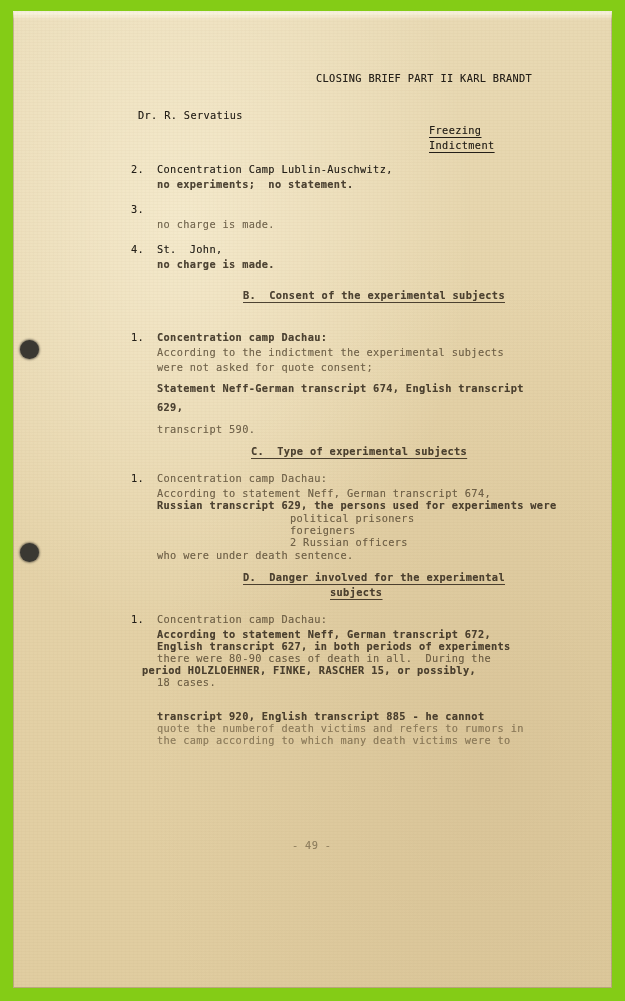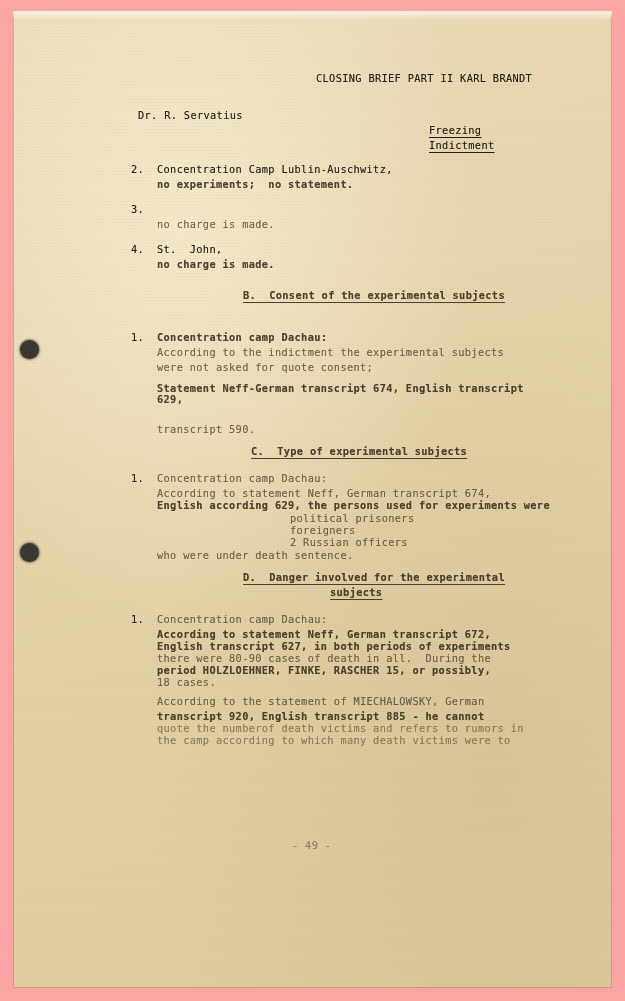--- a/index.html
+++ b/index.html
@@ -13,21 +13,21 @@
     height: 1001px;
     overflow: hidden;
     font-family: "DejaVu Sans Mono", "Liberation Mono", monospace;
   }
 
   
   #scan-frame {
     position: relative;
     width: 625px;
     height: 1001px;
-    background: #fca5a5;
+    background: #84cc16;
   }
 
   
   #paper {
     position: absolute;
     left: 13px;
     top: 11px;
     width: 599px;
     height: 977px;
     background: #e6d4ac;
@@ -140,48 +140,47 @@
     <div class="line ink-med" style="left:157px; top:257px;">no charge is made.</div>
 
     <div class="line ink-med u" style="left:243px; top:288px;">B.  Consent of the experimental subjects</div>
 
     <div class="line ink-strong" style="left:131px; top:330px;">1.</div>
     <div class="line ink-med" style="left:157px; top:330px;">Concentration camp Dachau:</div>
     <div class="line ink-faint" style="left:157px; top:345px;">According to the indictment the experimental subjects</div>
     <div class="line ink-faint" style="left:157px; top:360px;">were not asked for quote consent;</div>
 
     <div class="line ink-med" style="left:157px; top:381px;">Statement Neff-German transcript 674, English transcript</div>
-    <div class="line ink-med" style="left:157px; top:392px;text-align:right;">629,</div>
+    <div class="line ink-med" style="left:157px; top:400px;text-align:right;">629,</div>
     <div class="line ink-faint" style="left:157px; top:422px;">transcript 590.</div>
 
     <div class="line ink-med u" style="left:251px; top:444px;">C.  Type of experimental subjects</div>
 
     <div class="line ink-strong" style="left:131px; top:471px;">1.</div>
     <div class="line ink-faint" style="left:157px; top:471px;">Concentration camp Dachau:</div>
     <div class="line ink-faint" style="left:157px; top:486px;">According to statement Neff, German transcript 674,</div>
-    <div class="line ink-med" style="left:157px; top:498px;">English according 629, the persons used for experiments were</div>
+    <div class="line ink-med" style="left:157px; top:498px;">Russian transcript 629, the persons used for experiments were</div>
 
     <div class="line ink-faint" style="left:290px; top:511px;">political prisoners</div>
     <div class="line ink-faint" style="left:290px; top:523px;">foreigners</div>
     <div class="line ink-faint" style="left:290px; top:535px;">2 Russian officers</div>
 
     <div class="line ink-faint" style="left:157px; top:548px;">who were under death sentence.</div>
 
     <div class="line ink-med u" style="left:243px; top:570px;">D.  Danger involved for the experimental</div>
     <div class="line ink-med u" style="left:330px; top:585px;">subjects</div>
 
     <div class="line ink-strong" style="left:131px; top:612px;">1.</div>
     <div class="line ink-faint" style="left:157px; top:612px;">Concentration camp Dachau:</div>
     <div class="line ink-med" style="left:157px; top:627px;">According to statement Neff, German transcript 672,</div>
     <div class="line ink-med" style="left:157px; top:639px;">English transcript 627, in both periods of experiments</div>
     <div class="line ink-faint" style="left:157px; top:651px;">there were 80-90 cases of death in all.  During the</div>
-    <div class="line ink-med" style="left:157px; top:663px;text-align:center;">period HOLZLOEHNER, FINKE, RASCHER 15, or possibly,</div>
+    <div class="line ink-med" style="left:142px; top:663px;text-align:center;">period HOLZLOEHNER, FINKE, RASCHER 15, or possibly,</div>
     <div class="line ink-faint" style="left:157px; top:675px;">18 cases.</div>
 
-    <div class="line ink-faint" style="left:157px; top:694px;">According to the statement of MIECHALOWSKY, German</div>
     <div class="line ink-med" style="left:157px; top:709px;">transcript 920, English transcript 885 - he cannot</div>
     <div class="line ink-ghost" style="left:157px; top:721px;">quote the numberof death victims and refers to rumors in</div>
     <div class="line ink-ghost" style="left:157px; top:733px;">the camp according to which many death victims were to</div>
 
     <div class="line" id="page-number" style="left:292px; top:838px;">- 49 -</div>
 
   </div>
 </div>
 
 </body></html>

